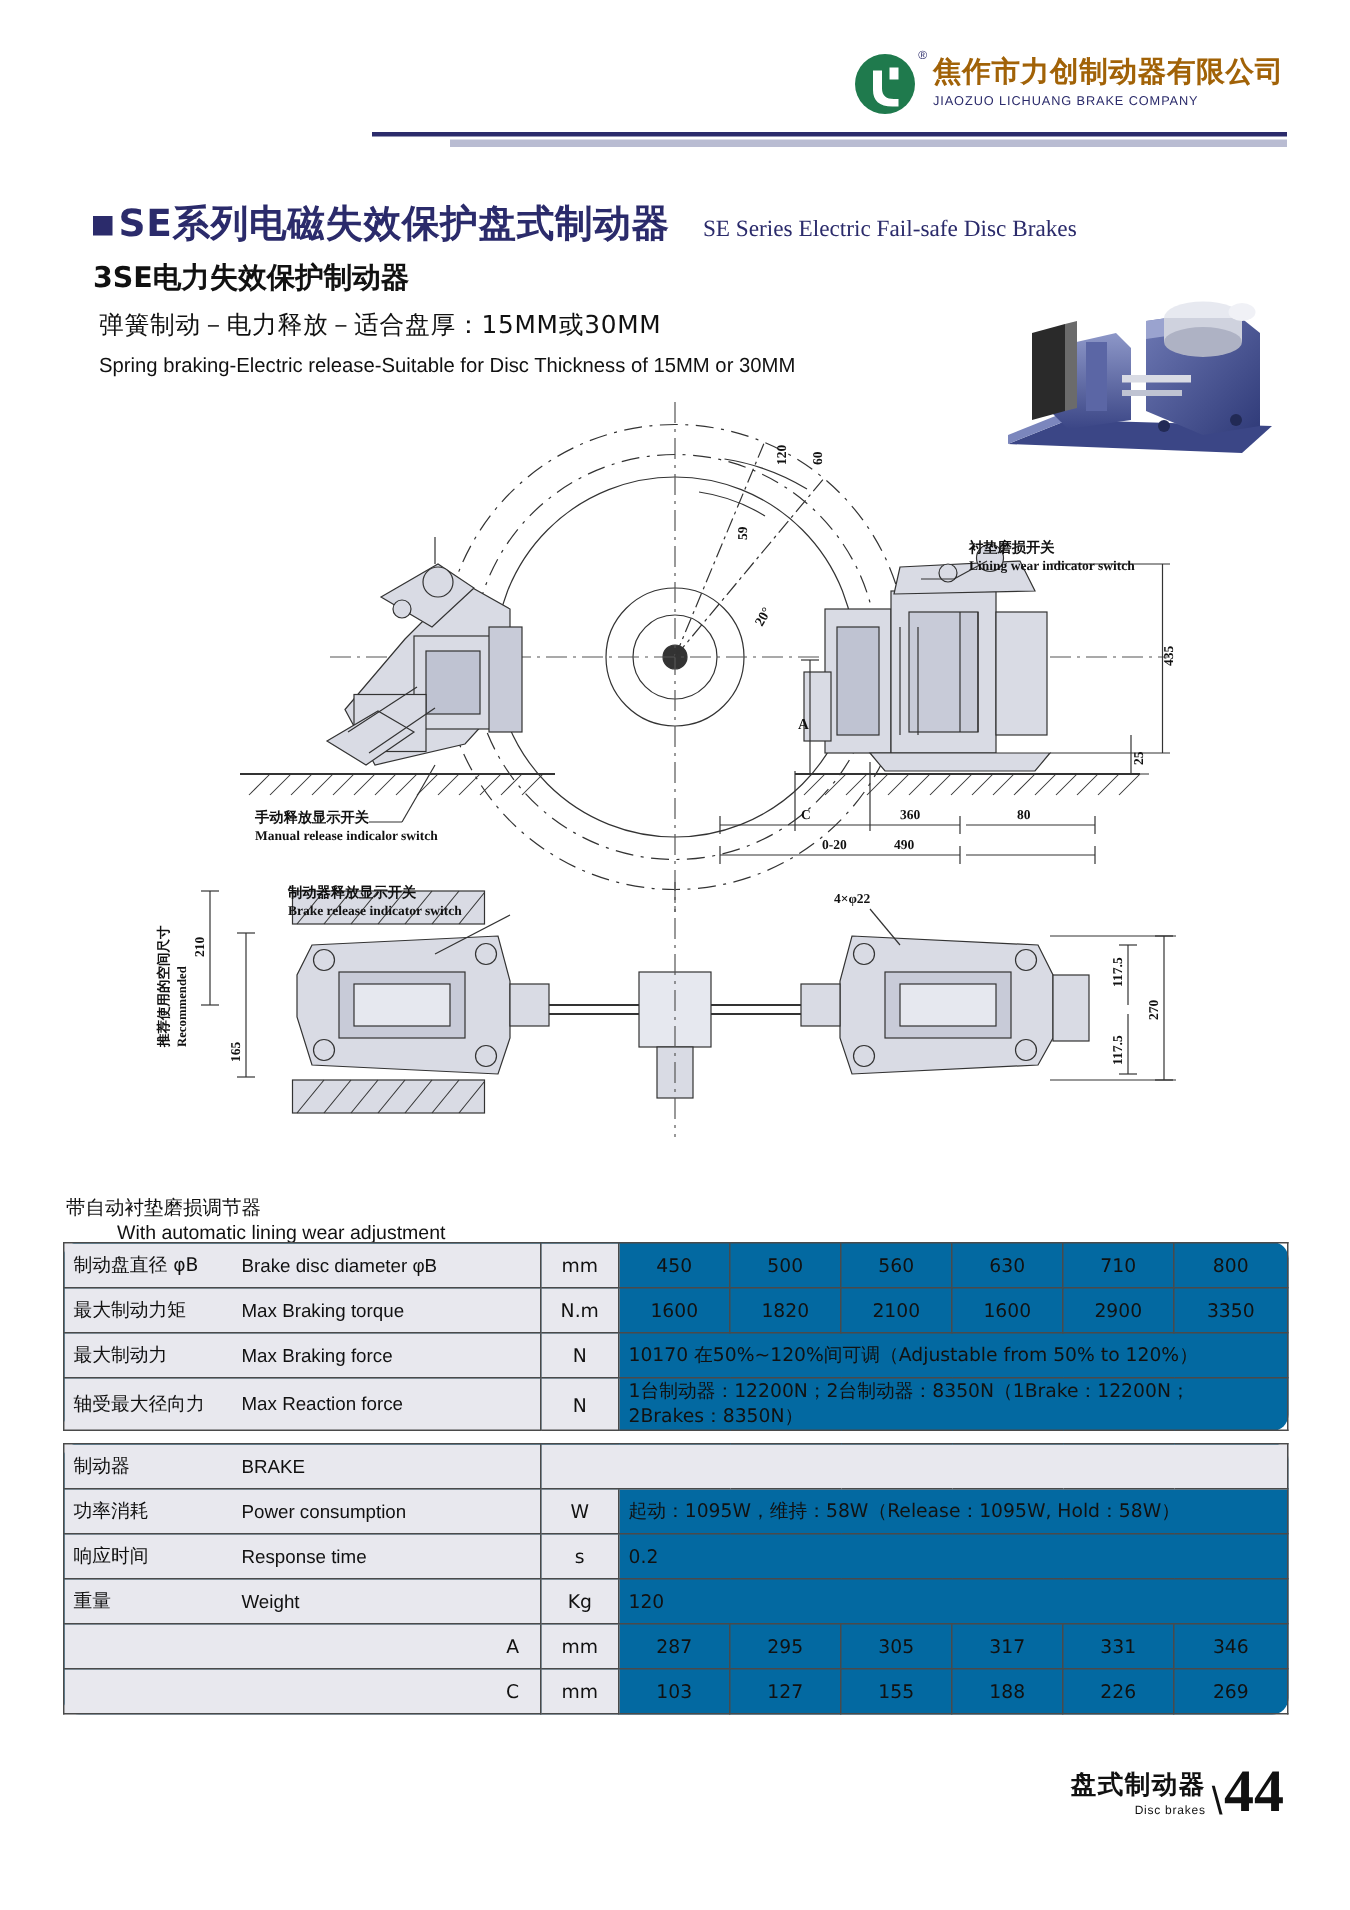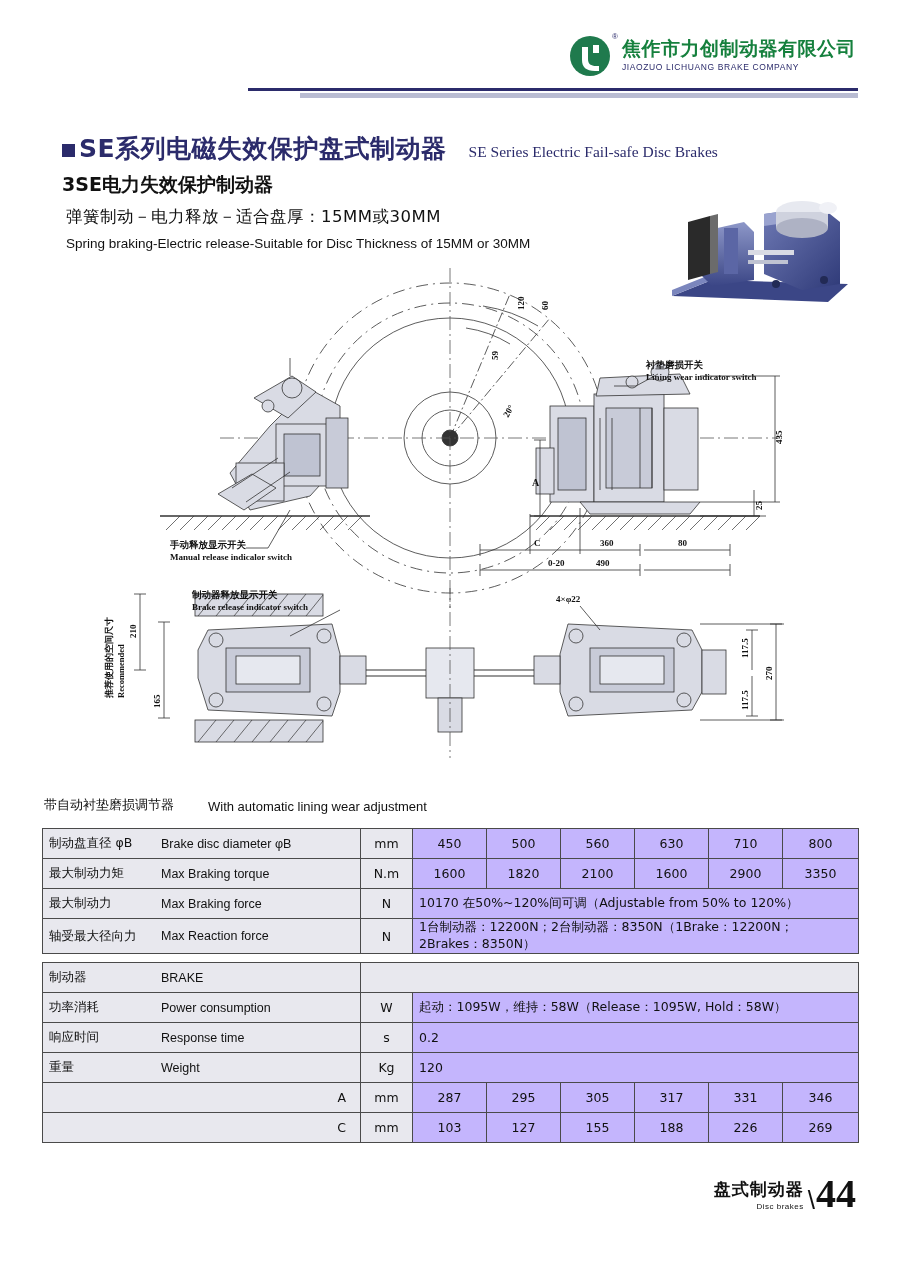--- a/index.html
+++ b/index.html
@@ -47,21 +47,21 @@
     position: relative;
   }
   .logo-sub {
     display: flex;
     flex-direction: column;
     line-height: 1.1;
   }
   .logo-cn {
     font-size: 19px;
     font-weight: bold;
-    color: #15803d;
+    color: #a16207;
     letter-spacing: 0.5px;
   }
   .logo-en {
     font-size: 8.5px;
     color: #2b2b6b;
     letter-spacing: 0.6px;
     margin-top: 3px;
   }
   .logo-reg {
     position: absolute;
@@ -150,41 +150,43 @@
     font-family: "Liberation Serif", serif;
     fill: #111;
   }
 
   
   .caption {
     position: absolute;
     top: 796px;
     left: 44px;
     display: flex;
-    align-items: flex-end;
+    align-items: flex-start;
+    flex-direction: column;
   }
   .caption-cn {
     font-family: "DejaVu Sans", sans-serif;
     font-size: 13px;
     color: #111;
   }
   .caption-en {
     font-size: 13px;
     color: #111;
     margin-left: 34px;
   }
 
   
   table {
     border-collapse: collapse;
     table-layout: fixed;
     position: absolute;
     left: 42px;
     width: 816px;
-    background: #c4b5fd;
+    background: #0369a1;
+    border-radius: 11px;
   }
   table td {
     border: 1px solid #4a4a4a;
     height: 29px;
     font-size: 12.5px;
     padding: 0 6px;
     color: #111;
     font-family: "DejaVu Sans", sans-serif;
   }
   .tbl-1 { top: 828px; }

